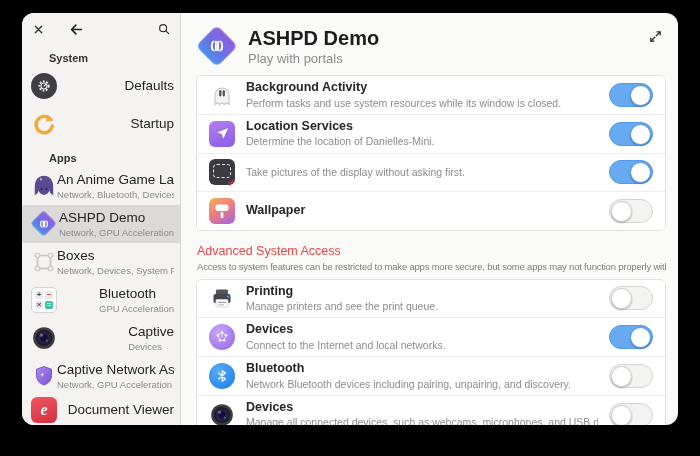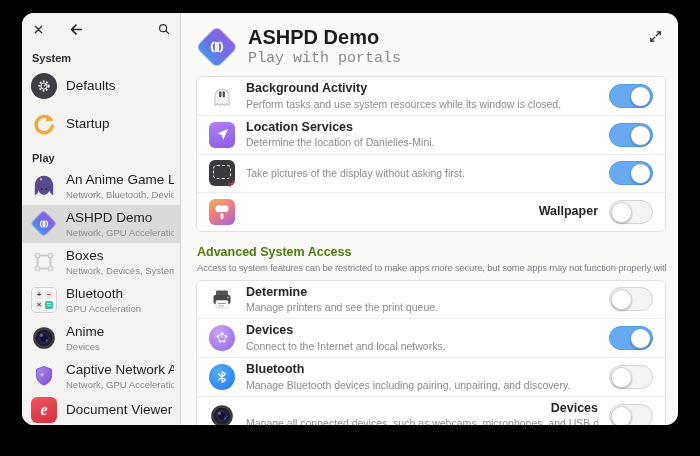--- a/index.html
+++ b/index.html
@@ -15,54 +15,54 @@
   .sidebar { width:159px; flex:none; background:#f4f3f2; border-right:1px solid #d7d6d5;
              display:flex; flex-direction:column; overflow:hidden; }
   .sb-header { position:relative; height:30px; flex:none; }
   .hbtn { position:absolute; top:6px; width:20px; height:20px; display:flex;
           align-items:center; justify-content:center; cursor:pointer; border-radius:4px; }
   .hbtn svg { display:block; }
   .btn-close { left:6px; }
   .btn-back  { left:44px; }
   .btn-search{ right:6px; }
 
-  .sb-section { padding:9px 0 3px 10px; font-size:11px; font-weight:bold; color:#333; }
-  .s-item { display:flex; align-items:center; gap:9px; padding:4px 6px 4px 9px;
-            min-height:38px; cursor:pointer; }
+  .sb-section { padding:9px 0 3px 27px; font-size:11px; font-weight:bold; color:#333; }
+  .s-item { display:flex; align-items:center; padding:4px 6px 4px 9px;
+            min-height:38px; cursor:pointer;justify-content:space-between; }
   .s-item.small { min-height:30px; }
   .s-item.selected { background:#dbdad9; }
   .s-icon { width:26px; height:26px; flex:none; position:relative; }
   .s-text { min-width:0; }
   .s-title { font-size:13.5px; color:#232323; white-space:nowrap; overflow:hidden; line-height:1.2; }
   .s-sub   { font-size:9.5px; color:#8b8b8d; white-space:nowrap; overflow:hidden; margin-top:1px; }
 
   
   .main { flex:1; min-width:0; display:flex; flex-direction:column; overflow:hidden; }
   .m-header { position:relative; display:flex; align-items:center; gap:11px;
               padding:13px 16px 9px 16px; flex:none; }
   .app-icon { width:40px; height:40px; position:relative; flex:none; }
   .m-title { font-size:20px; font-weight:bold; color:#1c1c1c; line-height:1.1; }
-  .m-sub   { font-size:15px; color:#8a8a8c; margin-top:2px;font-family:Liberation Mono, monospace; }
+  .m-sub   { font-size:13px; color:#8a8a8c; margin-top:2px; }
   .btn-expand { position:absolute; right:12px; top:12px; width:22px; height:22px;
                 display:flex; align-items:center; justify-content:center; cursor:pointer; }
 
   .card { background:#fff; border:1px solid #e2e1e0; border-radius:6px;
           margin-left:15px; margin-right:12px; overflow:hidden; flex:none; }
   .perm-row { display:flex; align-items:center; gap:11px; padding:4px 12px;
               min-height:38px; border-bottom:1px solid #eeedec; background:#fff; }
   .card.compact .perm-row { min-height:35px; }
-  .perm-row:last-child { border-bottom:none;text-align:right; }
+  .perm-row:last-child { border-bottom:none; }
   .p-icon { width:26px; height:26px; flex:none; position:relative; }
   .p-text { flex:1; min-width:0; }
   .p-title { font-size:12.5px; font-weight:600; color:#262626; line-height:1.25; }
   .p-desc  { font-size:10.5px; color:#8c8c8e; line-height:1.25; white-space:nowrap;
              overflow:hidden; margin-top:1px; }
 
   .adv-head { margin:13px 12px 7px 16px; flex:none; }
-  .adv-title { font-size:12.5px; font-weight:bold; color:#4d7c0f; }
+  .adv-title { font-size:12.5px; font-weight:normal; color:#ef4444; }
   .adv-desc { font-size:9.5px; letter-spacing:-0.2px; color:#7e7e81; margin-top:3px;
               white-space:nowrap; overflow:hidden; }
 
   
   .toggle { width:44px; height:24px; border-radius:13px; position:relative; flex:none; cursor:pointer; }
   .toggle .knob { position:absolute; top:1px; width:21px; height:21px; border-radius:50%;
                   background:#fff; box-shadow:0 1px 2px rgba(0,0,0,.25); }
   .toggle.on  { background:#68aaf1; border:1px solid #539ae6; }
   .toggle.on .knob { right:1px; border:1px solid #539ae6; }
   .toggle.off { background:#f3f3f2; border:1px solid #d6d5d4; }
@@ -151,21 +151,21 @@
           <path d="M18.8 7.5A8.2 8.2 0 1 0 20.4 14" stroke="#f2a93b" stroke-width="3.4" stroke-linecap="round"></path>
           <path d="M15.5 2.8L21.6 8.2L14 9.6Z" fill="#f2a93b"></path>
               </svg>
             </div>
       </div>
       <div class="s-text">
             <div class="s-title">Startup</div>
           </div>
     </div>
 
-    <div class="sb-section">Play</div>
+    <div class="sb-section">Apps</div>
 
     <div class="s-item">
       <div class="s-icon">
         <div class="center-abs">
               <svg width="26" height="26" viewBox="0 0 24 24">
           <circle cx="12" cy="14" r="6" fill="#f6d9bb"></circle>
           <path d="M12 2.5c-6 0-8.5 5-8.5 9.5v8.5c3-1 3.7-4.5 3.7-4.5s.6 4.2 4.8 4.2 4.8-4.2 4.8-4.2.7 3.5 3.7 4.5V12c0-4.5-2.5-9.5-8.5-9.5z" fill="#594a92"></path>
           <path d="M8 11.5c1.2-1.8 6.8-1.8 8 0l-.7 2.2H8.7z" fill="#594a92"></path>
           <circle cx="9.8" cy="14.8" r="0.9" fill="#2c2440"></circle>
           <circle cx="14.2" cy="14.8" r="0.9" fill="#2c2440"></circle>
@@ -239,21 +239,21 @@
           <circle cx="12" cy="12" r="10" fill="#3c3c42"></circle>
                 <circle cx="12" cy="12" r="7.6" fill="#1e1e23"></circle>
           <circle cx="12" cy="12" r="5.6" fill="#2a2250"></circle>
                 <circle cx="12" cy="12" r="3.4" fill="#13112b"></circle>
           <circle cx="9.6" cy="9.4" r="1.5" fill="#7d6fd0" opacity="0.8"></circle>
           <circle cx="14.6" cy="14.4" r="1" fill="#4a90d9" opacity="0.7"></circle>
               </svg>
             </div>
       </div>
       <div class="s-text">
-        <div class="s-title">Anime</div>
+        <div class="s-title">Captive</div>
         <div class="s-sub">Devices</div>
       </div>
     </div>
 
     <div class="s-item">
       <div class="s-icon">
         <div class="center-abs">
               <svg width="24" height="24" viewBox="0 0 24 24">
           <defs>
                   <linearGradient id="shg" x1="0" y1="0" x2="1" y2="1">
@@ -401,21 +401,21 @@
             <rect x="6" y="3.5" width="12" height="5.5" rx="1.2" fill="#55555c"></rect>
             <rect x="3.5" y="8" width="17" height="9" rx="2" fill="#45454b"></rect>
             <circle cx="18" cy="10.5" r="1" fill="#4db8ff"></circle>
             <rect x="6" y="13.5" width="12" height="7.5" rx="1" fill="#fff" stroke="#cfcfce" stroke-width="0.8"></rect>
             <rect x="8" y="15.8" width="8" height="1.2" fill="#9a9aa0"></rect>
             <rect x="8" y="18.2" width="6" height="1.2" fill="#bcbcc2"></rect>
                 </svg>
               </div>
         </div>
         <div class="p-text">
-          <div class="p-title">Determine</div>
+          <div class="p-title">Printing</div>
           <div class="p-desc">Manage printers and see the print queue.</div>
         </div>
         <div class="toggle off">
               <div class="knob"></div>
             </div>
       </div>
 
       <div class="perm-row">
         <div class="p-icon">
           <div class="icon-sq grad-net"></div>
@@ -449,21 +449,21 @@
         <div class="p-icon">
           <div class="icon-sq grad-blue"></div>
           <div class="center-abs">
                 <svg width="16" height="16" viewBox="0 0 24 24" fill="none" stroke="#fff" stroke-width="1.8" stroke-linecap="round" stroke-linejoin="round">
             <path d="M7 7.5l10 9L12.3 20V4l4.7 3.5-10 9"></path>
                 </svg>
               </div>
         </div>
         <div class="p-text">
           <div class="p-title">Bluetooth</div>
-          <div class="p-desc">Manage Bluetooth devices including pairing, unpairing, and discovery.</div>
+          <div class="p-desc">Network Bluetooth devices including pairing, unpairing, and discovery.</div>
         </div>
         <div class="toggle off">
               <div class="knob"></div>
             </div>
       </div>
 
       <div class="perm-row">
         <div class="p-icon">
           <div class="center-abs">
                 <svg width="26" height="26" viewBox="0 0 24 24">

